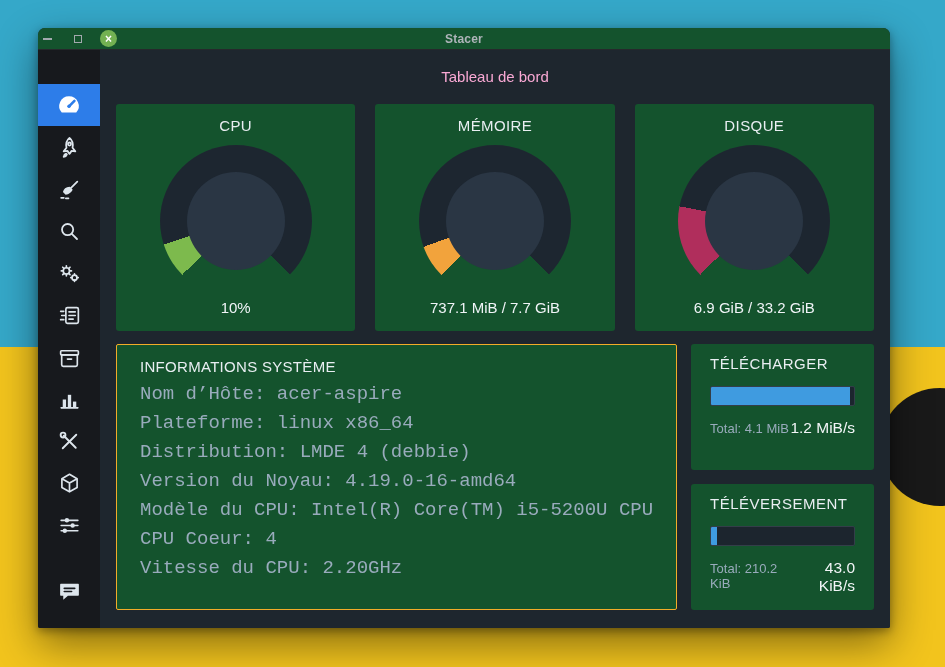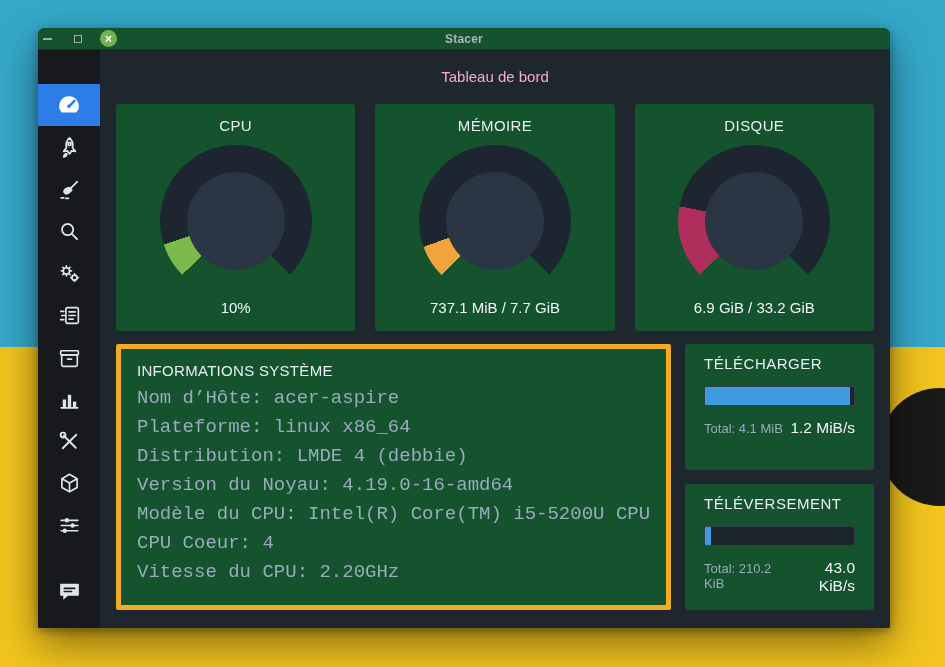--- a/index.html
+++ b/index.html
@@ -70,22 +70,22 @@
   
   .gauge-row { display: flex; gap: 20px; flex: 0 0 227px; }
   .gauge-card { flex: 1; display: flex; flex-direction: column; align-items: center; }
   .card-title { margin-top: 13px; font-size: 15px; color: #e9eef2; letter-spacing: .4px; }
   .gauge { width: 152px; height: 152px; margin-top: 11px; border-radius: 50%; position: relative; }
   .gauge::after { content: ""; position: absolute; inset: 27px; border-radius: 50%; background: #2a3644; }
   .gauge-value { margin-top: auto; margin-bottom: 15px; font-size: 15px; color: #f0f4f7; }
   
   .bottom-row { display: flex; gap: 14px; margin-top: 13px; flex: 1; }
   .info-card {
-    flex: 0 0 390px; border: 5px solid #f97316; border-radius: 2px;
-    padding: 9px 16px 8px;
+    flex: 0 0 390px; border: 1px solid #f97316; border-radius: 2px;
+    padding: 9px 23px 8px;
   }
   .info-title { font-size: 15px; color: #e9eef2; letter-spacing: .3px; margin: 4px 0 5px; }
   .info-line { font-size: 19px; color: #99abbc; line-height: 29px; white-space: nowrap; font-family: Liberation Mono, monospace; }
   .net-col { flex: 1; display: flex; flex-direction: column; gap: 14px; }
   .net-card { flex: 1; padding: 8px 19px 12px; display: flex; flex-direction: column; }
   .net-title { font-size: 15px; color: #e9eef2; letter-spacing: .5px; margin-top: 3px; }
   .bar-track {
     margin-top: 14px; height: 20px; background: #1c252e;
     border: 1px solid #333e49; border-radius: 2px; overflow: hidden;
   }

